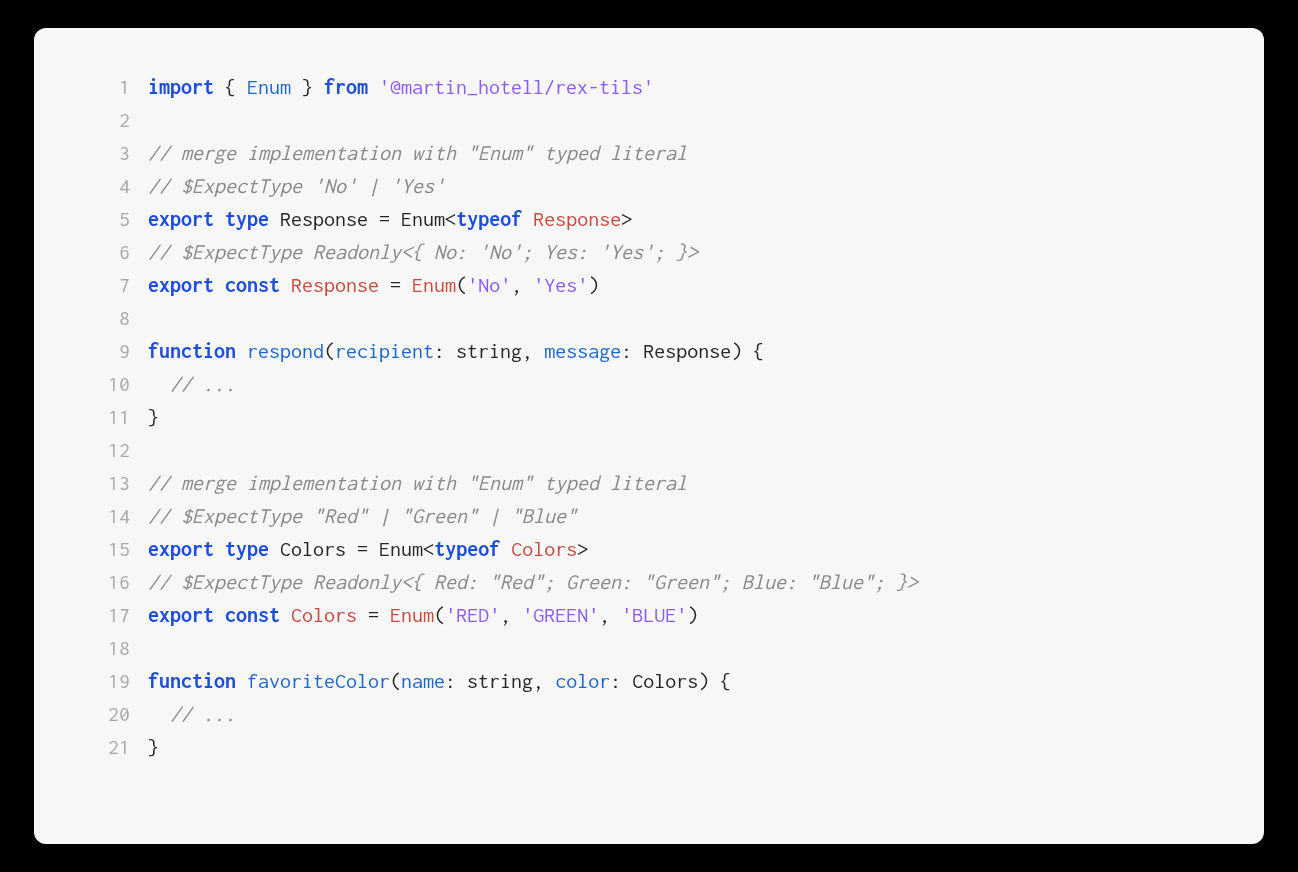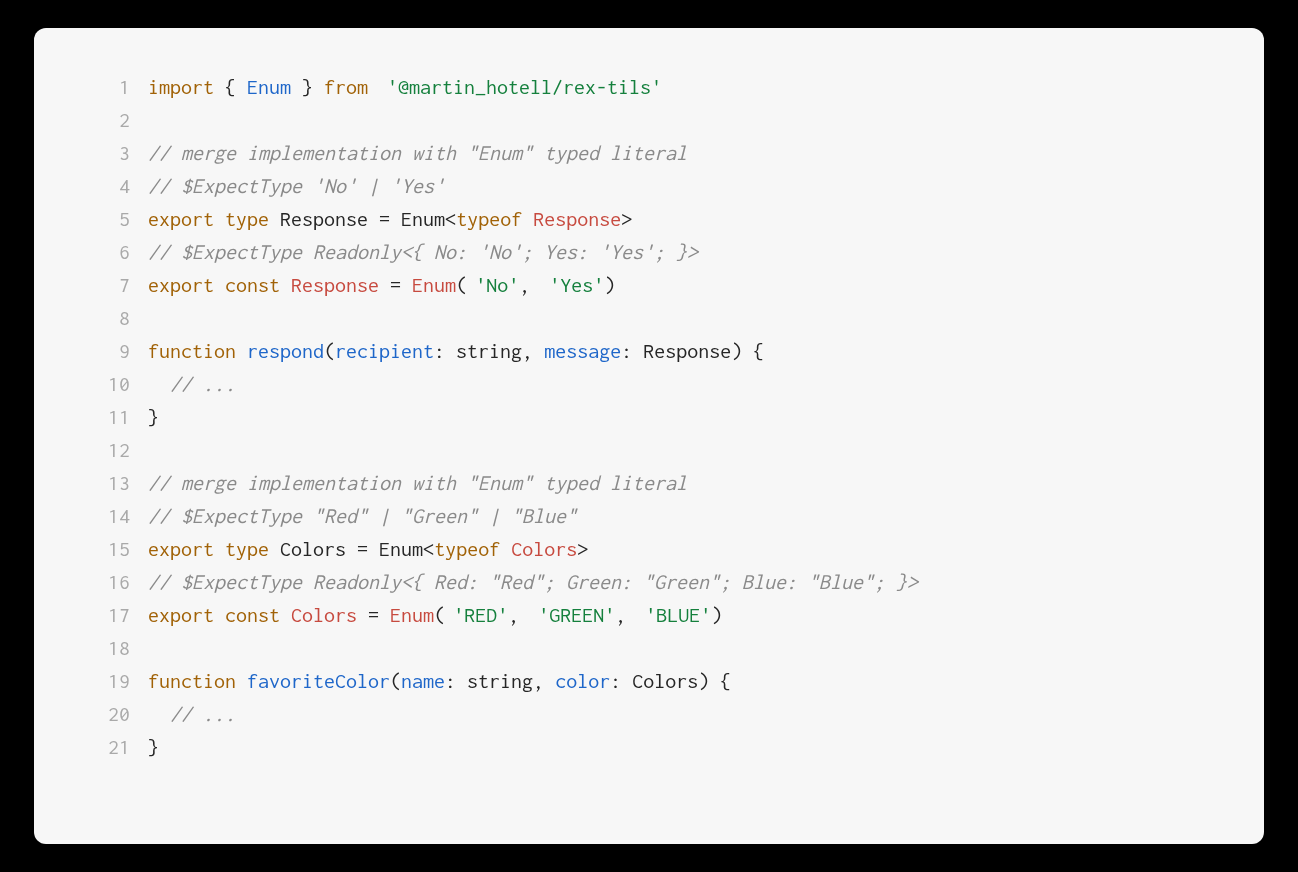--- a/index.html
+++ b/index.html
@@ -33,23 +33,23 @@
     width: 40px;
     text-align: right;
     color: #a9a9a9;
     user-select: none;
     margin-right: 18px;
     flex-shrink: 0;
   }
   .content {
     flex: 1;
   }
-  .kw { color: #a16207; }      
+  .kw { color: #1d4ed8; font-weight: bold; }      
   .cls { color: #1e66c9; }     
-  .str { color: #15803d; margin-left: 8px; }     
+  .str { color: #8b5cf6; }     
   .com { color: #8a8a8a; font-style: italic; } 
   .ident { color: #c74a3f; }   
   .txt { color: #262626; }
 </style>
 </head>
 <body>
 
 <div class="card">
   <div class="code-block" id="code-container"><div class="line"><span class="ln">1</span><span class="content"><span class="kw">import</span><span class="txt"> { </span><span class="cls">Enum</span><span class="txt"> } </span><span class="kw">from</span><span class="txt"> </span><span class="str">'@martin_hotell/rex-tils'</span></span></div><div class="line"><span class="ln">2</span><span class="content">&nbsp;</span></div><div class="line"><span class="ln">3</span><span class="content"><span class="com">// merge implementation with "Enum" typed literal</span></span></div><div class="line"><span class="ln">4</span><span class="content"><span class="com">// $ExpectType 'No' | 'Yes'</span></span></div><div class="line"><span class="ln">5</span><span class="content"><span class="kw">export</span><span class="txt"> </span><span class="kw">type</span><span class="txt"> </span><span class="txt">Response</span><span class="txt"> = </span><span class="txt">Enum</span><span class="txt">&lt;</span><span class="kw">typeof</span><span class="txt"> </span><span class="ident">Response</span><span class="txt">&gt;</span></span></div><div class="line"><span class="ln">6</span><span class="content"><span class="com">// $ExpectType Readonly&lt;{ No: 'No'; Yes: 'Yes'; }&gt;</span></span></div><div class="line"><span class="ln">7</span><span class="content"><span class="kw">export</span><span class="txt"> </span><span class="kw">const</span><span class="txt"> </span><span class="ident">Response</span><span class="txt"> = </span><span class="ident">Enum</span><span class="txt">(</span><span class="str">'No'</span><span class="txt">, </span><span class="str">'Yes'</span><span class="txt">)</span></span></div><div class="line"><span class="ln">8</span><span class="content">&nbsp;</span></div><div class="line"><span class="ln">9</span><span class="content"><span class="kw">function</span><span class="txt"> </span><span class="cls">respond</span><span class="txt">(</span><span class="cls">recipient</span><span class="txt">: </span><span class="txt">string</span><span class="txt">, </span><span class="cls">message</span><span class="txt">: </span><span class="txt">Response</span><span class="txt">) {</span></span></div><div class="line"><span class="ln">10</span><span class="content"><span class="txt">  </span><span class="com">// ...</span></span></div><div class="line"><span class="ln">11</span><span class="content"><span class="txt">}</span></span></div><div class="line"><span class="ln">12</span><span class="content">&nbsp;</span></div><div class="line"><span class="ln">13</span><span class="content"><span class="com">// merge implementation with "Enum" typed literal</span></span></div><div class="line"><span class="ln">14</span><span class="content"><span class="com">// $ExpectType "Red" | "Green" | "Blue"</span></span></div><div class="line"><span class="ln">15</span><span class="content"><span class="kw">export</span><span class="txt"> </span><span class="kw">type</span><span class="txt"> </span><span class="txt">Colors</span><span class="txt"> = </span><span class="txt">Enum</span><span class="txt">&lt;</span><span class="kw">typeof</span><span class="txt"> </span><span class="ident">Colors</span><span class="txt">&gt;</span></span></div><div class="line"><span class="ln">16</span><span class="content"><span class="com">// $ExpectType Readonly&lt;{ Red: "Red"; Green: "Green"; Blue: "Blue"; }&gt;</span></span></div><div class="line"><span class="ln">17</span><span class="content"><span class="kw">export</span><span class="txt"> </span><span class="kw">const</span><span class="txt"> </span><span class="ident">Colors</span><span class="txt"> = </span><span class="ident">Enum</span><span class="txt">(</span><span class="str">'RED'</span><span class="txt">, </span><span class="str">'GREEN'</span><span class="txt">, </span><span class="str">'BLUE'</span><span class="txt">)</span></span></div><div class="line"><span class="ln">18</span><span class="content">&nbsp;</span></div><div class="line"><span class="ln">19</span><span class="content"><span class="kw">function</span><span class="txt"> </span><span class="cls">favoriteColor</span><span class="txt">(</span><span class="cls">name</span><span class="txt">: </span><span class="txt">string</span><span class="txt">, </span><span class="cls">color</span><span class="txt">: </span><span class="txt">Colors</span><span class="txt">) {</span></span></div><div class="line"><span class="ln">20</span><span class="content"><span class="txt">  </span><span class="com">// ...</span></span></div><div class="line"><span class="ln">21</span><span class="content"><span class="txt">}</span></span></div></div>
 </div>

